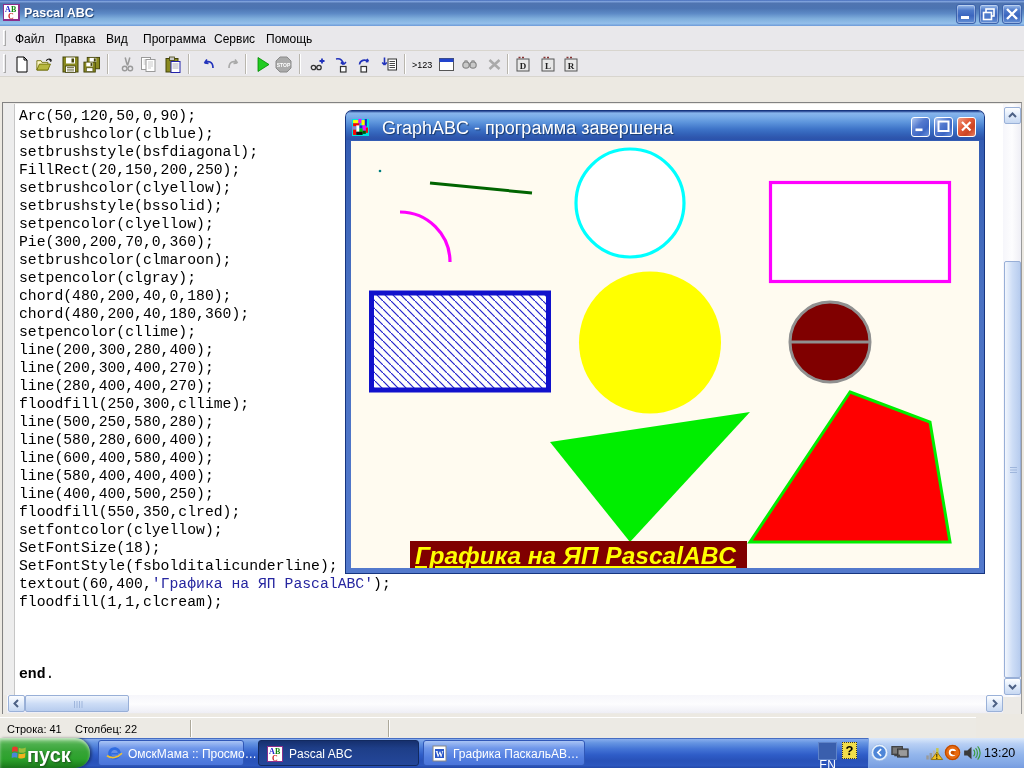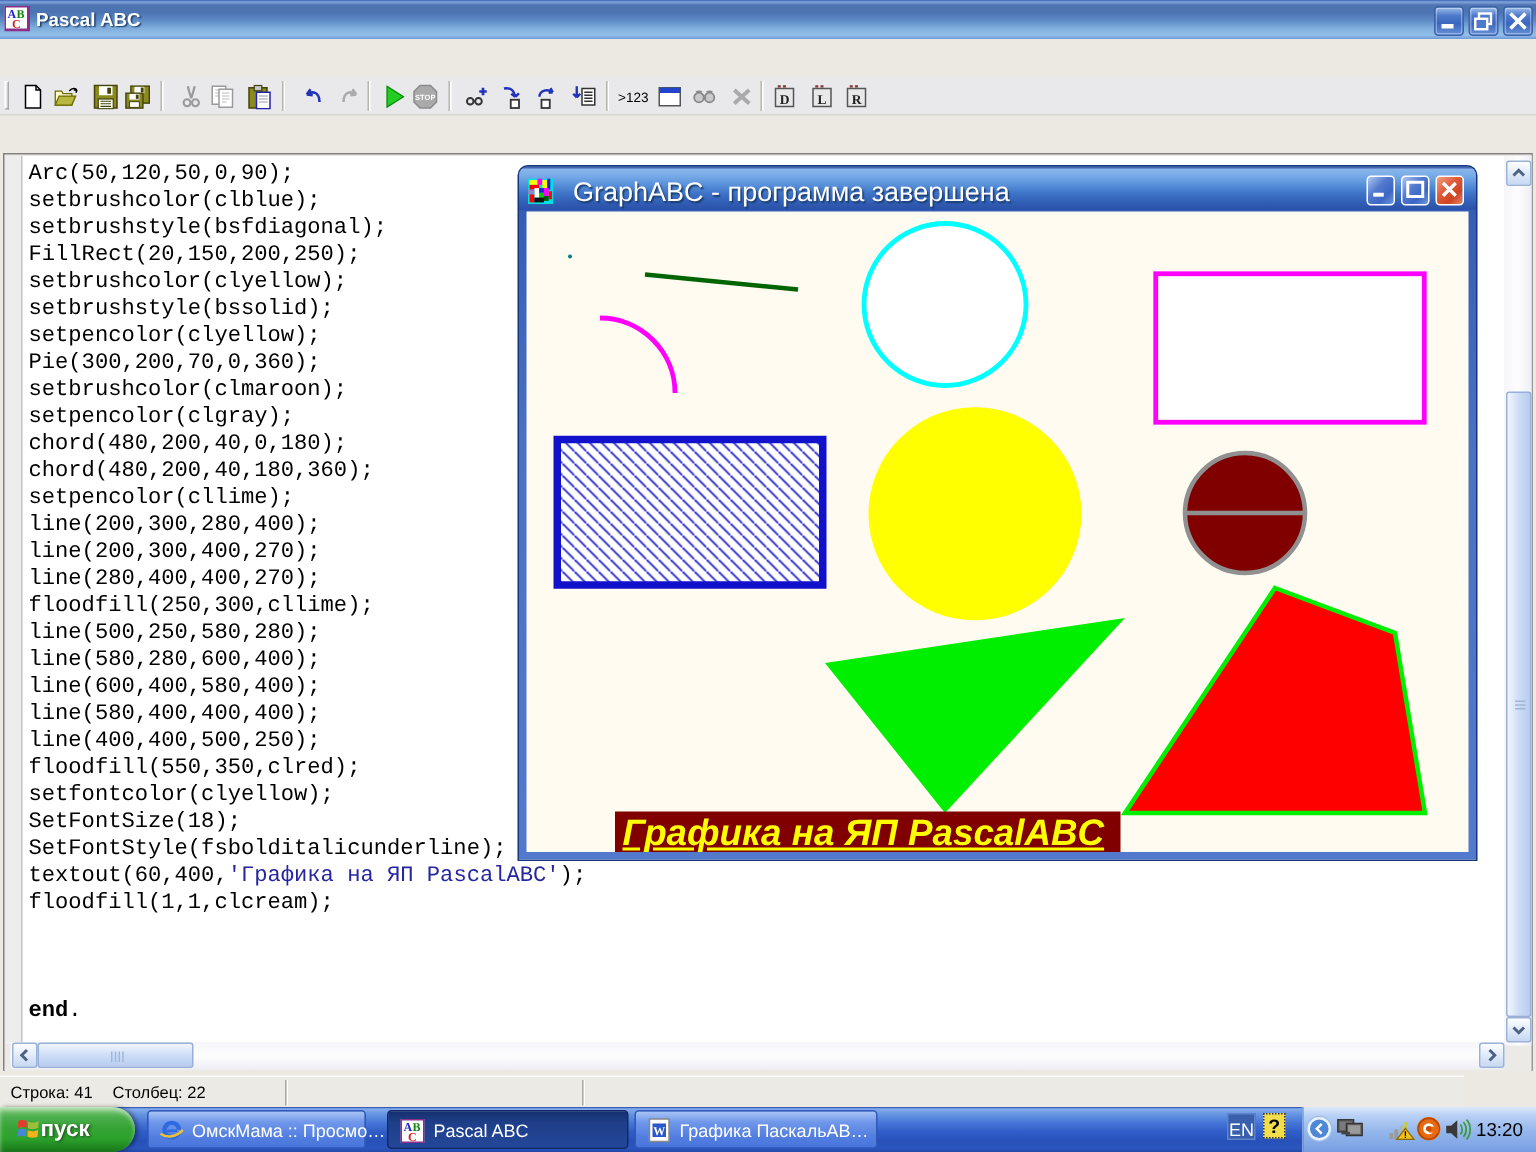--- a/index.html
+++ b/index.html
@@ -93,20 +93,29 @@
     <div class="tbtn abs" style="left:956px"><svg width="18" height="18" viewBox="0 0 18 18">
           <rect x="4" y="11" width="8" height="3" fill="#fff"></rect>
         </svg></div>
     <div class="tbtn abs" style="left:979px"><svg width="18" height="18" viewBox="0 0 18 18">
           <rect x="6" y="4" width="8" height="7" fill="none" stroke="#fff" stroke-width="1.6"></rect>
           <rect x="3.5" y="7.5" width="8" height="7" fill="#4E7ACB" stroke="#fff" stroke-width="1.6"></rect>
         </svg></div>
     <div class="tbtn abs" style="left:1002px"><svg width="18" height="18" viewBox="0 0 18 18">
           <path d="M4 4 L14 14 M14 4 L4 14" stroke="#fff" stroke-width="2.4"></path>
         </svg></div>
+  </div>
+  <div id="menubar" class="abs">
+    <div class="grip"></div>
+    <span class="menuitem" style="left:15px">Файл</span>
+    <span class="menuitem" style="left:55px">Правка</span>
+    <span class="menuitem" style="left:106px">Вид</span>
+    <span class="menuitem" style="left:143px">Программа</span>
+    <span class="menuitem" style="left:214px">Сервис</span>
+    <span class="menuitem" style="left:266px">Помощь</span>
   </div>
   <div id="toolbar" class="abs">
     <div class="grip" style="top:3px;bottom:3px"></div>
     <svg class="ticon" style="left:14px" viewBox="0 0 17 17">
         <path d="M3 1 L10 1 L13 4 L13 16 L3 16 Z" fill="#fff" stroke="#000" stroke-width="1"></path>
         <path d="M10 1 L10 4 L13 4" fill="none" stroke="#000" stroke-width="1"></path>
       </svg>
     <svg class="ticon" style="left:36px" viewBox="0 0 20 17">
         <path d="M1 6 L1 15 L14 15 L14 6 L7 6 L6 4 L1 4 Z" fill="#FFF8C8" stroke="#6B6B00" stroke-width="1"></path>
         <path d="M1 15 L4 8 L17 8 L14 15 Z" fill="#B8B840" stroke="#6B6B00" stroke-width="1"></path>
@@ -340,21 +349,21 @@
     </div>
   </div>
   <div id="taskbar" class="abs">
     <div class="abs" style="left:0;top:0;width:90px;height:30px;border-radius:0 15px 15px 0;background:linear-gradient(180deg,#88CC84 0%,#4CAF4C 22%,#36A436 45%,#2CA22C 70%,#1E821E 92%,#17701a 100%);box-shadow:inset 0 2px 3px rgba(255,255,255,.5), 2px 0 3px rgba(0,0,0,.4)">
       <svg style="position:absolute;left:10px;top:5px" width="18" height="19" viewBox="0 0 18 19">
         <path d="M2.2 4.6 C3.8 3.2 5.6 3.4 7.8 4.4 L7.6 9 C5.5 8.1 3.7 7.9 2 9.2 Z" fill="#E8392C"></path>
         <path d="M8.8 4.8 C11 5.6 13 5.7 15.8 4.4 L15.5 8.9 C13 10.2 11 10 8.6 9.2 Z" fill="#9ABF3A"></path>
         <path d="M1.9 10.4 C3.6 9.2 5.4 9.3 7.5 10.2 L7.3 14.8 C5.3 13.9 3.5 13.9 1.7 15.1 Z" fill="#4A86D8"></path>
         <path d="M8.5 10.5 C10.8 11.3 12.8 11.4 15.4 10.1 L15.1 14.6 C12.6 15.9 10.6 15.7 8.3 14.9 Z" fill="#F2B21E"></path>
       </svg>
-      <span style="position:absolute;left:27px;top:6px;color:#fff;font-size:15px;font-weight:bold;text-shadow:1px 1px 2px #1d4d1d">пуск</span>
+      <span style="position:absolute;left:27px;top:6px;color:#fff;font-size:20px;font-weight:bold;text-shadow:1px 1px 2px #1d4d1d">пуск</span>
     </div>
     <div class="task" style="left:98px;width:146px;background:linear-gradient(180deg,#A9C4F5 0%,#6F97EA 30%,#527EE0 70%,#4A74DA 100%)">
       <svg style="position:absolute;left:7px;top:4px" width="17" height="17" viewBox="0 0 17 17">
           <path d="M8.5 2.2 C12 2.2 14.8 4.8 14.8 8.2 L11.8 8.2 C11.8 6.2 10.3 5 8.5 5 C6.7 5 5.2 6.4 5.2 8.4 C5.2 10.4 6.7 11.7 8.5 11.7 C9.8 11.7 10.9 11.1 11.4 10.1 L14.6 10.1 C13.9 12.9 11.4 14.6 8.5 14.6 C5 14.6 2.2 11.8 2.2 8.4 C2.2 5 5 2.2 8.5 2.2 Z M5.5 8 L12 8 L12 9.6 L5.5 9.6 Z" fill="#2E6BE0"></path>
           <path d="M1 10.8 C5.5 13.8 11.5 13.2 15.9 8.2" fill="none" stroke="#F0C030" stroke-width="1.7"></path>
         </svg>
       <span style="position:absolute;left:29px;top:6px;white-space:nowrap">ОмскМама :: Просмо…</span>
     </div>
     <div class="task" style="left:258px;width:161px;background:linear-gradient(180deg,#16306E 0%,#1E3E88 30%,#24479A 100%);border-color:#122A60">
       <svg style="position:absolute;left:8px;top:5px" width="16" height="16" viewBox="0 0 16 16">
@@ -366,21 +375,21 @@
       <span style="position:absolute;left:30px;top:6px;white-space:nowrap">Pascal ABC</span>
     </div>
     <div class="task" style="left:423px;width:162px;background:linear-gradient(180deg,#A9C4F5 0%,#6F97EA 30%,#527EE0 70%,#4A74DA 100%)">
       <svg style="position:absolute;left:7px;top:4px" width="17" height="17" viewBox="0 0 17 17">
           <rect x="2" y="1" width="13" height="15" fill="#fff" stroke="#888"></rect>
           <rect x="4" y="4" width="9" height="9" fill="#2B57C8"></rect>
           <text x="8.5" y="11.5" font-size="8" font-weight="bold" fill="#fff" text-anchor="middle" font-family="Liberation Serif,serif">W</text>
         </svg>
       <span style="position:absolute;left:29px;top:6px;white-space:nowrap">Графика ПаскальАВ…</span>
     </div>
-    <div class="abs" style="left:818px;top:4px;width:19px;height:18px;background:#3A5FAD;color:#fff;font-size:12px;text-align:right;padding-top:3px;border:1px solid #5F83C8">EN</div>
+    <div class="abs" style="left:818px;top:4px;width:19px;height:18px;background:#3A5FAD;color:#fff;font-size:12px;text-align:right;padding-top:15px;border:1px solid #5F83C8">EN</div>
     <div class="abs" style="left:842px;top:4px;width:15px;height:17px;background:#F2DE4A;border:1px dotted #333;color:#000;font-weight:bold;font-size:13px;text-align:center">?</div>
     <div id="tray">
       <svg style="position:absolute;left:1px;top:5px" width="19" height="19" viewBox="0 0 23 23">
           <circle cx="11.5" cy="11.5" r="10" fill="#E8F2FC" stroke="#9FBCE8"></circle>
           <circle cx="11.5" cy="11.5" r="7.5" fill="#4E86D8"></circle>
           <path d="M13.5 7.5 L9.5 11.5 L13.5 15.5" fill="none" stroke="#fff" stroke-width="2"></path>
         </svg>
       <svg style="position:absolute;left:21px;top:6px" width="20" height="18" viewBox="0 0 24 22">
           <rect x="2" y="3" width="13" height="10" fill="#5A5A5A" stroke="#333"></rect>
           <rect x="3.5" y="4.5" width="10" height="7" fill="#7A7A7A"></rect>

